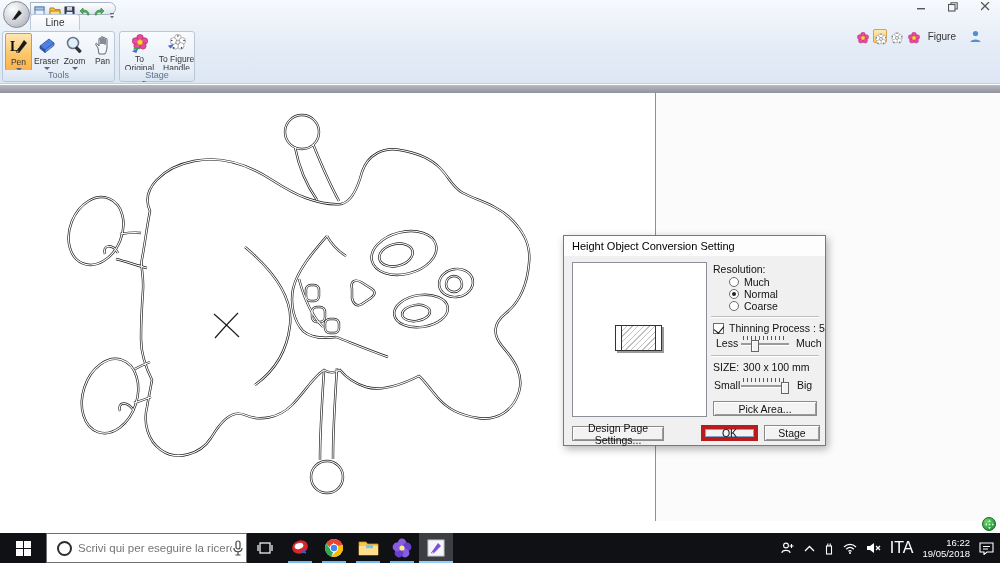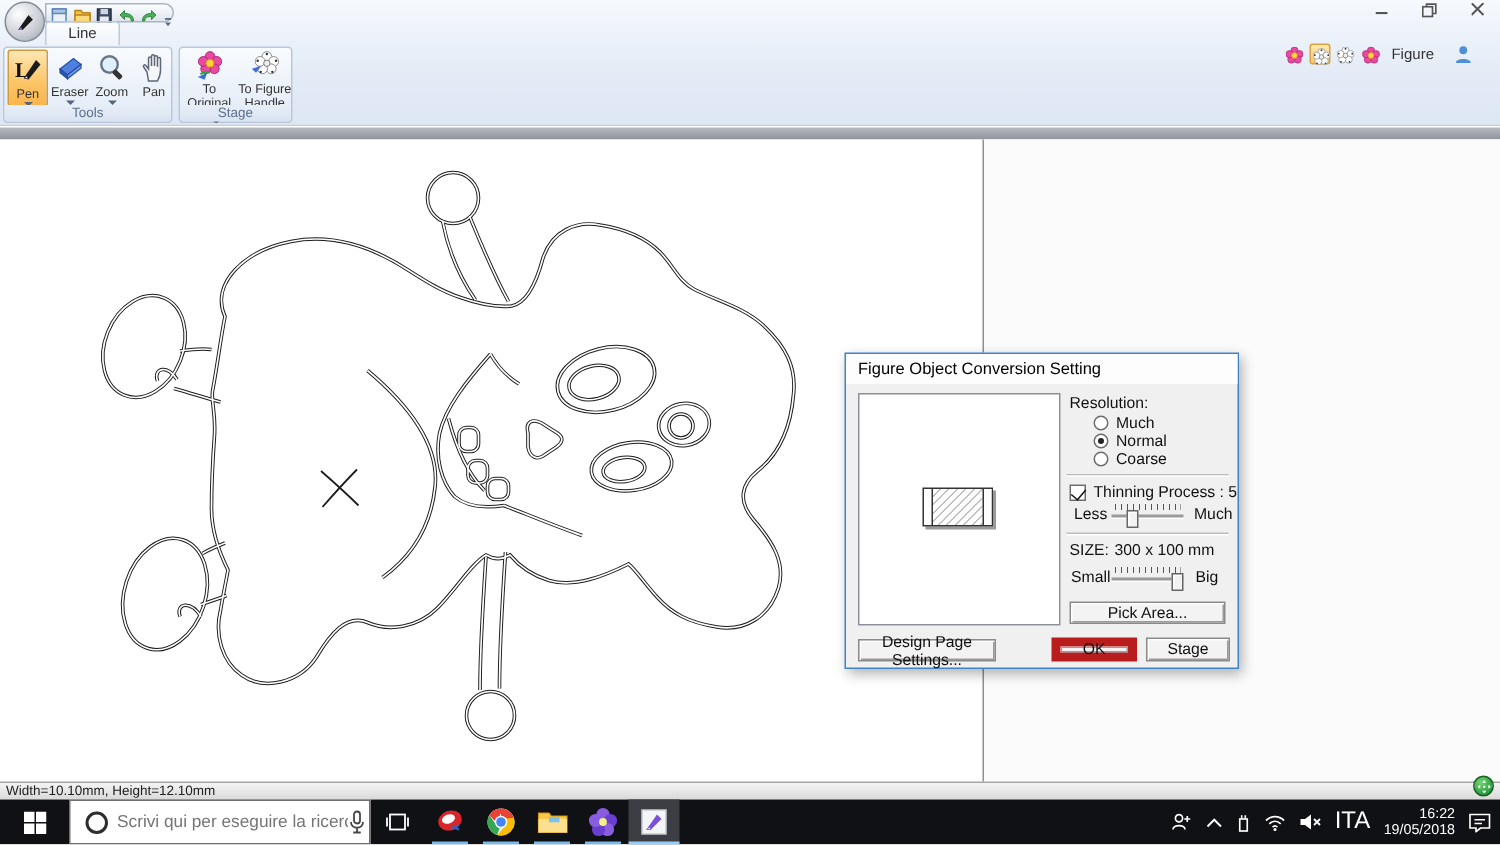--- a/index.html
+++ b/index.html
@@ -75,21 +75,21 @@
   .dlbl { position:absolute; white-space:nowrap; }
   .slider { position:absolute; width:48px; height:16px; }
   .slider .ticks { position:absolute; left:2px; right:2px; top:0; height:4px;
             background:repeating-linear-gradient(90deg,#555 0 1px,transparent 1px 4px); }
   .slider .track { position:absolute; left:0; right:0; top:7px; height:2px; background:#9a9a9a; box-shadow:0 1px 0 #fff; }
   .slider .thumb { position:absolute; top:4px; width:8px; height:12px; background:#f2f2f2;
             border:1px solid #666; box-shadow:inset 1px 1px 0 #fff; }
   .wbtn { position:absolute; background:#f3f3f3; border:1px solid #8a8a8a;
             box-shadow:inset 1px 1px 0 #ffffff, inset -1px -1px 0 #9b9b9b; font-size:10.5px; color:#111;
             display:flex; align-items:center; justify-content:center; }
-  .wbtn.default { border:6px solid #b91c1c; box-shadow:inset 0 0 0 1px #7aa7cc, inset 1px 1px 0 #fff;text-align:center; }
+  .wbtn.default { border:4px solid #b91c1c; box-shadow:inset 0 0 0 1px #7aa7cc, inset 1px 1px 0 #fff;text-align:center; }
 
   
   #statusbar { position:absolute; left:0; top:521px; width:1000px; height:12px;
             background:linear-gradient(#f4f4f4,#d9d9d9); border-top:1px solid #a5a5a5;
             font-size:9px; color:#222; line-height:11px; padding-left:4px; }
   #pan-widget { position:absolute; right:4px; top:517px; width:14px; height:14px; border-radius:50%;
             background:radial-gradient(circle at 35% 30%, #6fd36f, #2f9e3f 70%, #1d7a2c);
             border:1px solid #166322; z-index:6; display:flex; align-items:center; justify-content:center; }
 
   
@@ -357,21 +357,21 @@
       <use href="#art" stroke="#1c1c1c" stroke-width="2.4"></use>
       <use href="#art" stroke="#ffffff" stroke-width="1.1"></use>
 
       <g stroke="#1c1c1c" stroke-width="1.2" fill="none">
         <path d="M214,221 C222,228 231,236 239,244"></path>
         <path d="M238,220 C230,228 222,237 215,245"></path>
       </g>
     </svg>
 
     <div id="dialog">
-      <div id="dlg-title">Figure Object Conversion Setting</div>
+      <div id="dlg-title">Height Object Conversion Setting</div>
 
       <div id="dlg-preview">
         <div id="hatch-wrap">
           <div class="hatch-cap"></div>
           <div id="hatch-mid"></div>
           <div class="hatch-cap r"></div>
         </div>
       </div>
 
       <div class="dlbl" style="left:149px;top:27px">Resolution:</div>
@@ -406,23 +406,20 @@
       </div>
       <div class="dlbl" style="left:233px;top:143px">Big</div>
 
       <button class="wbtn" style="left:149px;top:165px;width:104px;height:15px">Pick Area...</button>
       <button class="wbtn" style="left:8px;top:190px;width:92px;height:15px">Design Page Settings...</button>
       <button class="wbtn default" style="left:137px;top:189px;width:57px;height:16px">OK</button>
       <button class="wbtn" style="left:200px;top:189px;width:56px;height:16px">Stage</button>
     </div>
   </div>
 
-  <div id="statusbar">
-    <span>Width=10.10mm, Height=12.10mm</span>
-  </div>
   <div id="pan-widget">
     <svg width="9" height="9" viewBox="0 0 10 10">
         <path d="M5,0 L6.5,2 H3.5 Z M5,10 L3.5,8 H6.5 Z M0,5 L2,3.5 V6.5 Z M10,5 L8,6.5 V3.5 Z M4.2,4.2 h1.6 v1.6 h-1.6 Z" fill="#fff"></path>
       </svg>
   </div>
 
   <div id="taskbar">
     <div id="start-btn">
       <svg width="15" height="15" viewBox="0 0 15 15">
         <rect x="0" y="0" width="7" height="7" fill="#fff"></rect>

